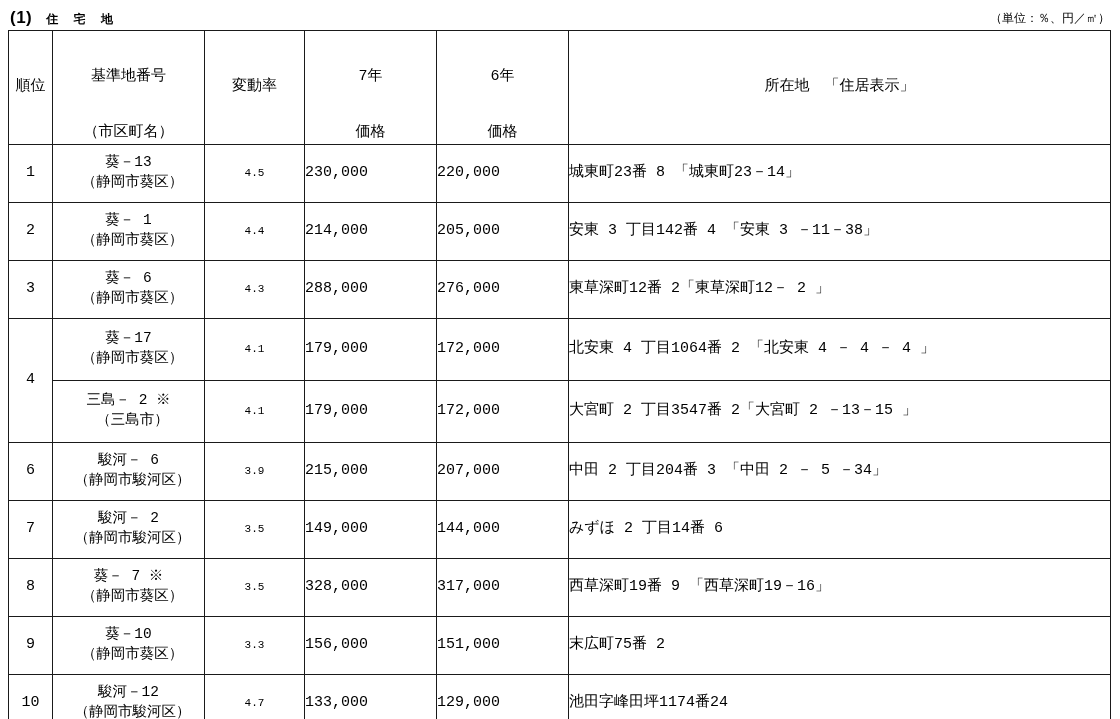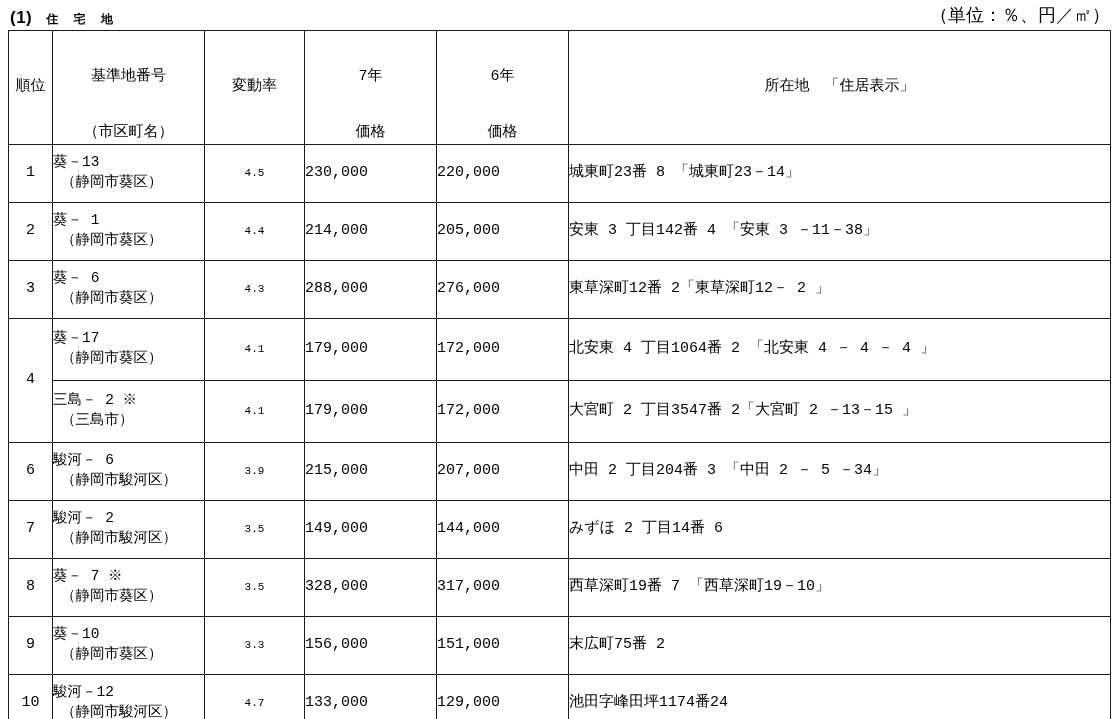--- a/index.html
+++ b/index.html
@@ -39,21 +39,21 @@
     font-size: 17px;
     font-weight: bold;
     letter-spacing: 0.5px;
   }
   .title-text {
     font-size: 12px;
     font-weight: bold;
     letter-spacing: 6px;
   }
   .unit-note {
-    font-size: 18px;
+    font-size: 12px;
     letter-spacing: 0px;
     padding-bottom: 1px;
   }
   
   table.rank-table {
     border-collapse: collapse;
     width: 1102px;
     table-layout: fixed;
     font-size: 15px;
     font-family: Liberation Mono, monospace;
@@ -82,21 +82,21 @@
   col.c-p7     { width: 132px; }
   col.c-p6     { width: 132px; }
   col.c-addr   { width: 542px; }
 
   td.rank {
     text-align: center;
     font-size: 15px;
   }
   td.point {
     padding: 5px 4px 5px 7px;
-    text-align: left;
+    text-align: center;
     font-size: 14.5px;
   }
   td.point .ln1 { display: block; }
   td.point .ln2 { display: block; padding-left: 8px; }
   td.rate {
     text-align: center;
     font-size: 11px;
   }
   td.price {
     padding-right: 10px;
@@ -238,21 +238,21 @@
         </tr>
         <tr>
           <td class="rank">8</td>
           <td class="point">
             <span class="ln1">葵－ 7 ※</span>
             <span class="ln2">（静岡市葵区）</span>
           </td>
           <td class="rate">3.5</td>
           <td class="price">328,000</td>
           <td class="price">317,000</td>
-          <td class="addr">西草深町19番 7 「西草深町19－10」</td>
+          <td class="addr">西草深町19番 9 「西草深町19－16」</td>
         </tr>
         <tr>
           <td class="rank">9</td>
           <td class="point">
             <span class="ln1">葵－10</span>
             <span class="ln2">（静岡市葵区）</span>
           </td>
           <td class="rate">3.3</td>
           <td class="price">156,000</td>
           <td class="price">151,000</td>

